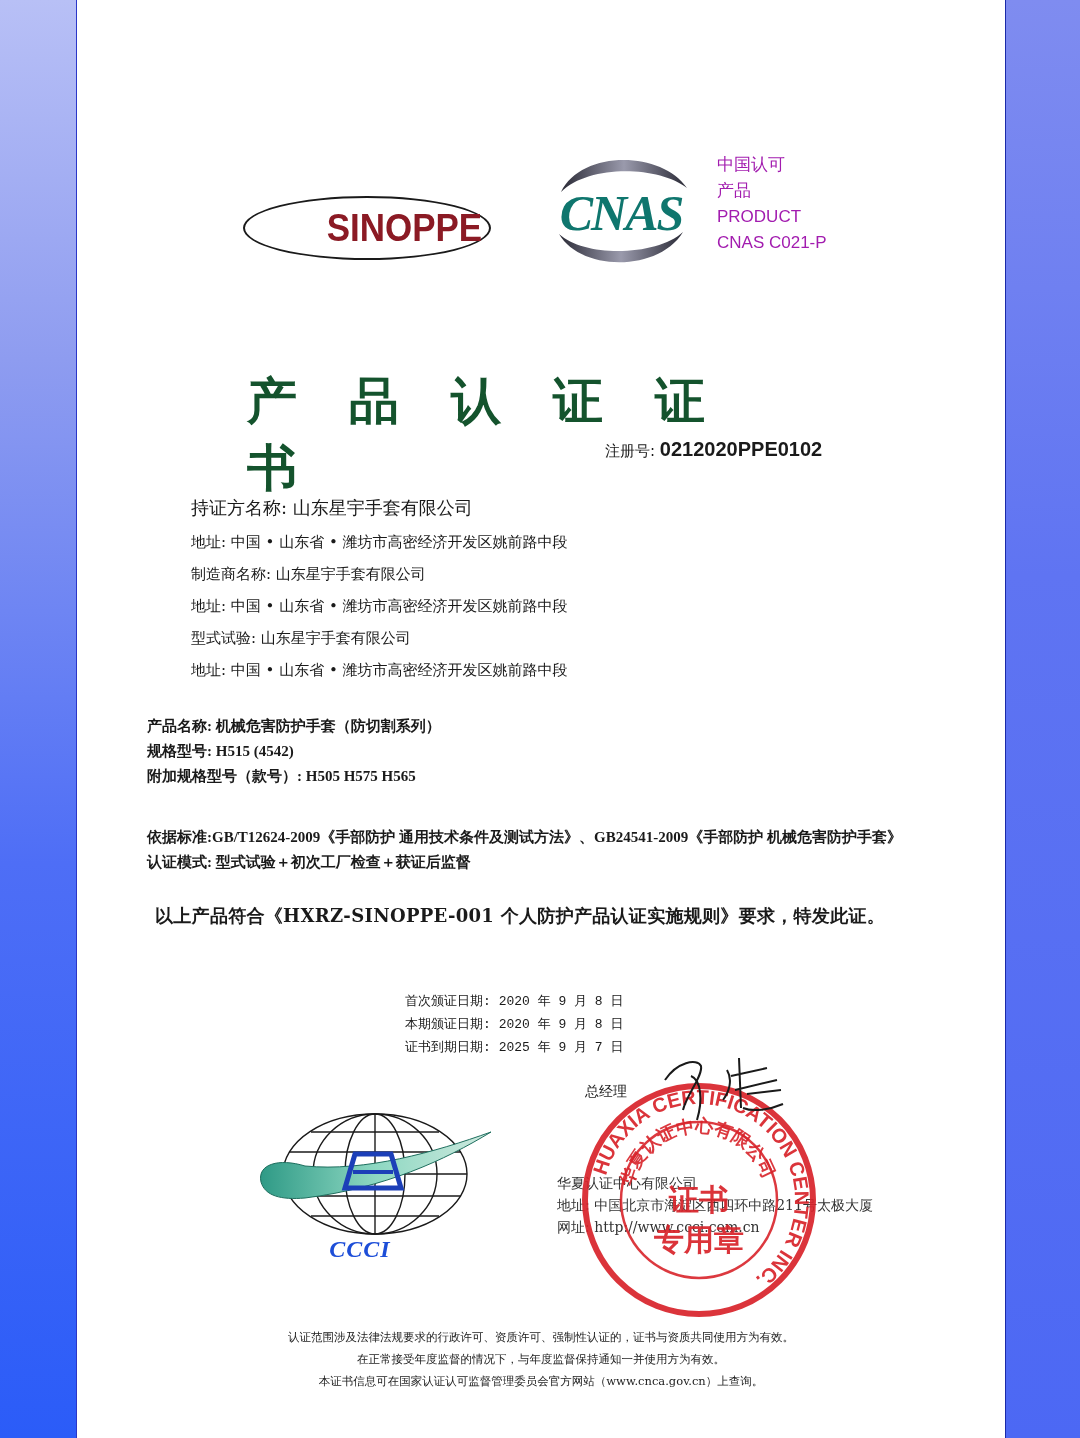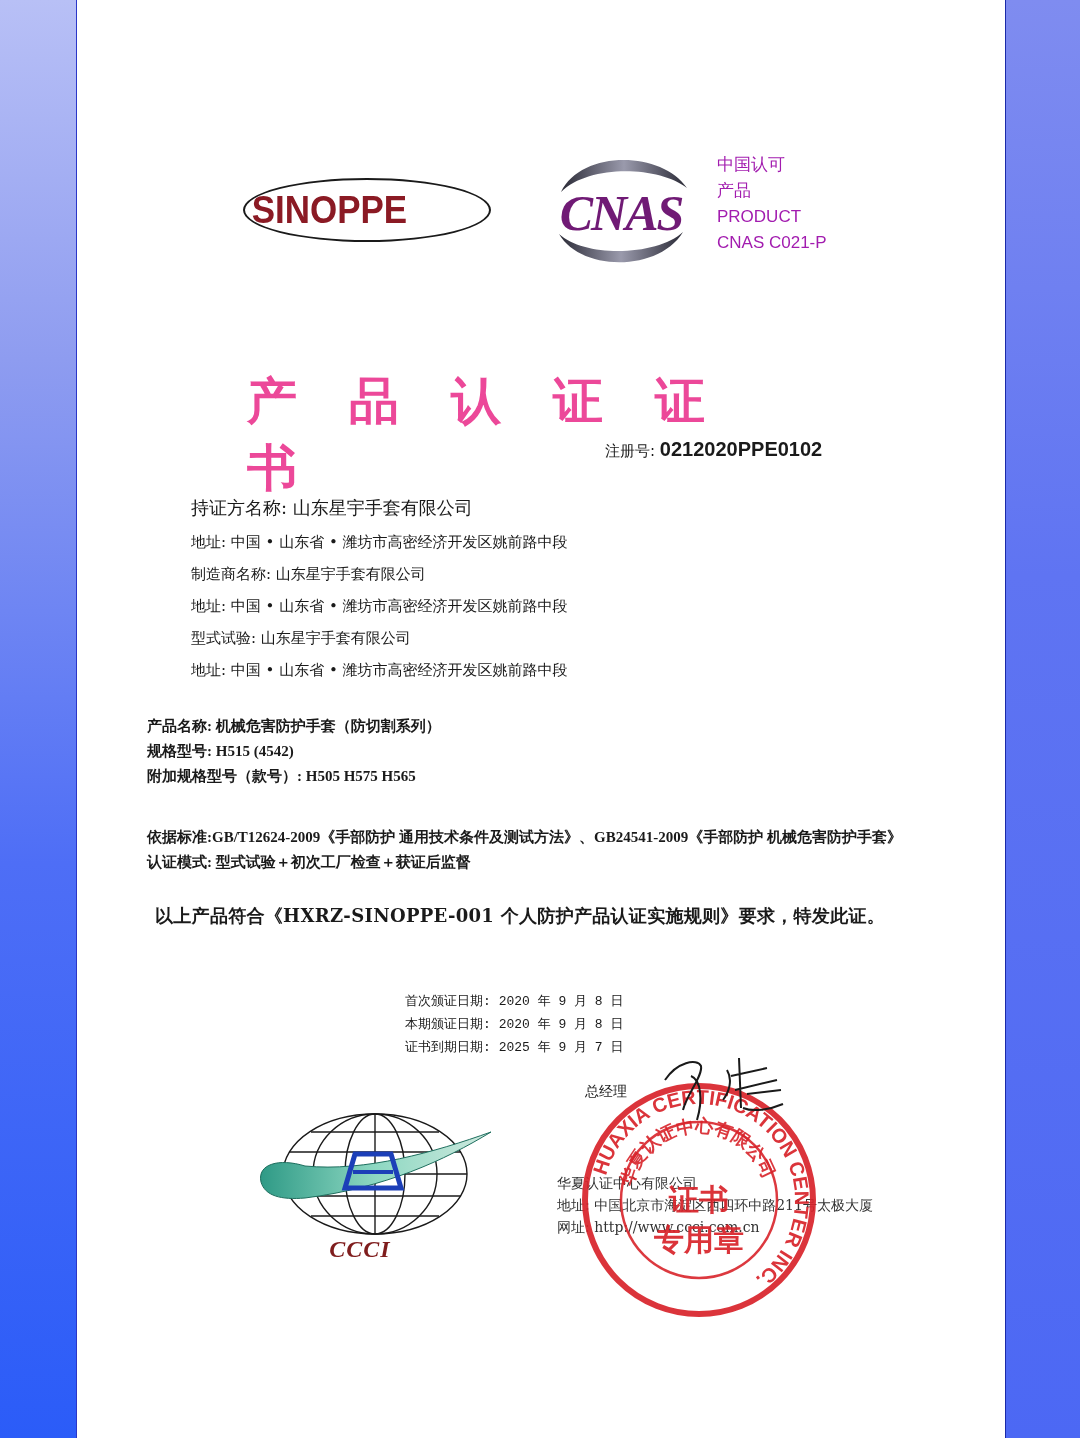--- a/index.html
+++ b/index.html
@@ -16,41 +16,41 @@
     .paper {
       position:absolute; left:76px; top:0; width:928px; height:1438px;
       background:#ffffff;
       border-left:1px solid #2a36c8;
       border-right:1px solid #1a2aa8;
     }
     .abs { position:absolute; }
 
     
     .sinoppe-logo {
-      left:166px; top:178px; width:244px; height:60px;
+      left:166px; top:196px; width:244px; height:60px;
       border:2.5px solid #1a1a1a; border-radius:50%;
-      display:flex; align-items:center; justify-content:flex-start;
+      display:flex; align-items:center; justify-content:flex-end;
     }
     .sinoppe-text {
       font-family:"Liberation Sans", sans-serif; font-weight:bold;
       font-size:38px; color:#8b1a24; letter-spacing:0px;
       transform:scaleX(0.92);
     }
     .cnas-logo { left:464px; top:148px; width:160px; height:124px; }
     .cnas-text {
       position:absolute; left:0; top:36px; width:160px; text-align:center;
       font-family:"Liberation Serif", serif; font-style:italic; font-weight:bold;
-      font-size:50px; color:#701a75; letter-spacing:-2px;
+      font-size:50px; color:#0f766e; letter-spacing:-2px;
     }
     .cnas-side { left:640px; top:152px; font-family:"Liberation Sans", sans-serif; font-size:17px; line-height:26px; color:#a21caf; }
 
     .title {
       left:170px; top:368px; width:600px;
       font-family:"DejaVu Serif", serif; font-weight:bold; font-size:50px;
-      letter-spacing:52px; color:#ec4899;
+      letter-spacing:52px; color:#14532d;
     }
     .reg-no { left:528px; top:438px; font-size:15px; font-family:"DejaVu Sans", sans-serif; }
     .reg-no .val { font-family:"Liberation Sans", sans-serif; font-weight:bold; font-size:20px; }
 
     .holder-block { left:114px; top:490px; font-size:15px; }
     .line { height:32px; line-height:32px; white-space:nowrap; }
     .line.big { font-size:18px; height:36px; line-height:36px; }
 
     .product-block { left:70px; top:714px; font-size:15px; font-weight:bold;font-family:Liberation Serif, serif; }
     .product-block .line { height:25px; line-height:25px; }
@@ -65,21 +65,21 @@
     .signature { left:580px; top:1050px; width:140px; height:80px; }
 
     .issuer { left:480px; top:1172px; font-size:14px; line-height:22px; color:#333; }
 
     .stamp { left:502px; top:1080px; width:240px; height:240px; }
 
     .ccci-logo { left:168px; top:1102px; width:270px; height:170px; }
     .ccci-text {
       position:absolute; left:0; top:134px; width:230px; text-align:center;
       font-family:"Liberation Serif", serif; font-style:italic; font-weight:bold;
-      font-size:24px; color:#7f1d1d; letter-spacing:1px;
+      font-size:24px; color:#1d4ed8; letter-spacing:1px;
     }
 
     .footer { left:0; top:1326px; width:928px; text-align:center; font-size:11.5px; line-height:22px; color:#222; }
   </style>
 </head>
 <body>
 
 <div class="right-band"></div>
 
 <div class="paper">
@@ -236,13 +236,18 @@
         <line x1="66" y1="30" x2="194" y2="30"></line>
         <line x1="66" y1="114" x2="194" y2="114"></line>
       </g>
       <path d="M16,80 C12,62 34,56 60,64 C120,70 190,50 246,30 C200,58 140,86 60,96 C36,98 20,94 16,80 Z" fill="url(#sw)" stroke="#1e6e5e" stroke-width="1"></path>
       <path d="M110,52 L146,52 L156,86 L100,86 Z" fill="none" stroke="#1c3fb8" stroke-width="5"></path>
       <line x1="108" y1="70" x2="148" y2="70" stroke="#1c3fb8" stroke-width="4"></line>
     </svg>
     <div class="ccci-text">CCCI</div>
   </div>
 
+  <div class="abs footer">
+    <div>认证范围涉及法律法规要求的行政许可、资质许可、强制性认证的，证书与资质共同使用方为有效。</div>
+    <div>在正常接受年度监督的情况下，与年度监督保持通知一并使用方为有效。</div>
+    <div>本证书信息可在国家认证认可监督管理委员会官方网站（www.cnca.gov.cn）上查询。</div>
+  </div>
 </div>
 
 </body></html>

